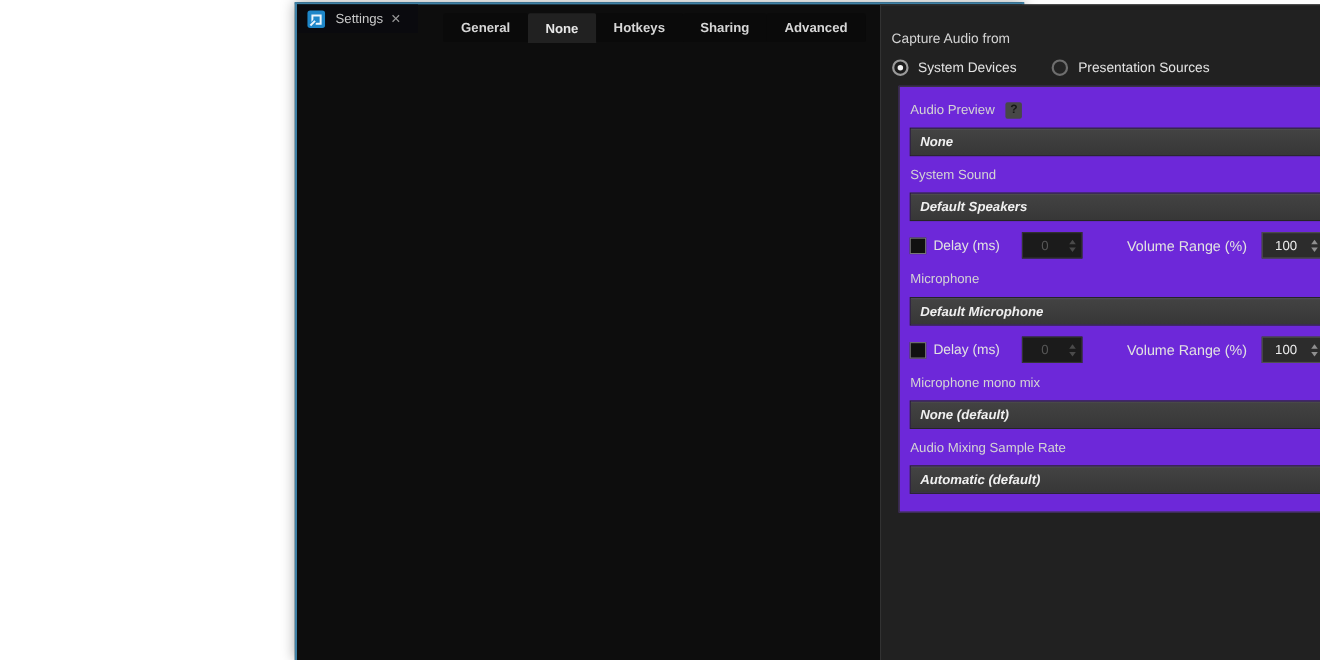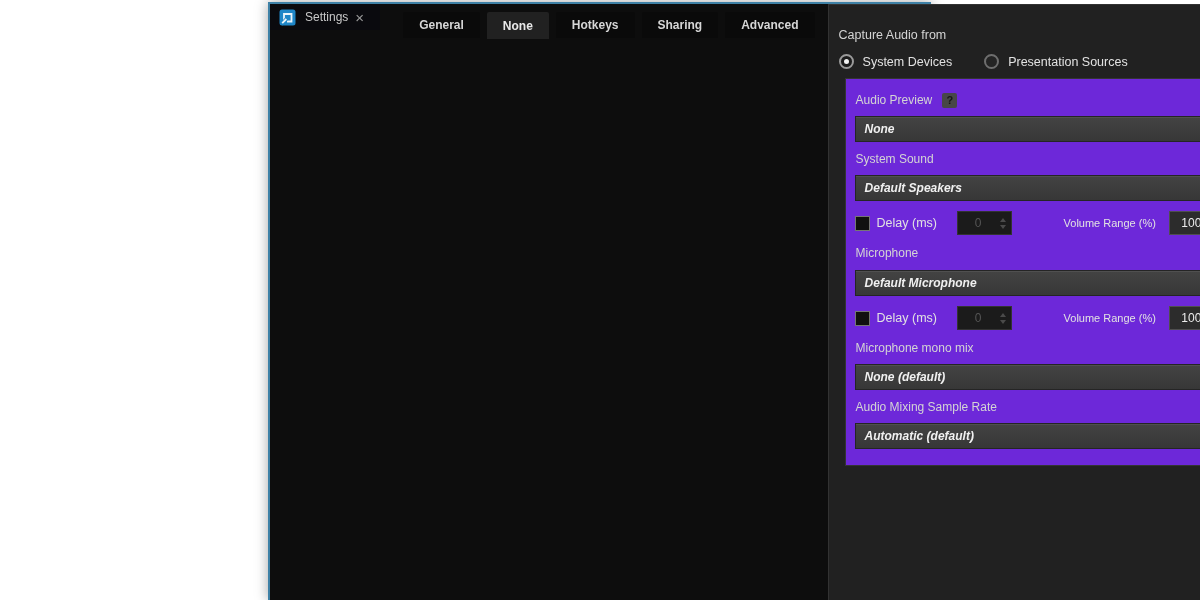--- a/index.html
+++ b/index.html
@@ -14,33 +14,33 @@
   }
 
   
   .titlebar { height:26px; background:#0a0a0e; display:flex; align-items:center; padding:0 9px 0 9px; flex:0 0 auto; }
   .titlebar .logo { width:17px; height:17px; margin-right:9px; flex:0 0 auto; }
   .titlebar .title { color:#c9c9c9; font-size:12px; }
   .titlebar .spacer { flex:1; }
   .close-btn { color:#9a9a9a; font-size:15px; line-height:15px; padding:1px 7px; cursor:default; }
 
   
-  .tabbar { display:flex; gap:7px; padding-left:23px; margin-top:8px; height:26px; flex:0 0 auto; position:relative; z-index:2; }
+  .tabbar { display:flex; gap:0; padding-left:23px; margin-top:8px; height:26px; flex:0 0 auto; position:relative; z-index:2; }
   .tab { background:#0a0a0a; color:#d6d6d6; font-size:12px; font-weight:bold;
          display:flex; align-items:center; padding:0 16px; height:26px;
          border-radius:2px 2px 0 0; }
   .tab.active { background:#212121; color:#e8e8e8; margin-bottom:-1px; height:27px; }
 
   
   .page { flex:1; margin:0 12px 0 13px; background:#212121; border:1px solid #323232; border-bottom:none; padding:8px 10px; position:relative; z-index:1; }
 
   .capture-label { margin-top:15px; color:#d4d4d4; font-size:12.5px; }
 
   .radio-row { display:flex; align-items:center; margin-top:12px; }
-  .radio { display:flex; align-items:center; margin-right:32px; }
+  .radio { display:flex; margin-right:32px; }
   .radio .circle { width:15px; height:15px; border-radius:50%; border:2px solid #9a9a9a; background:#1c1c1c;
                    display:flex; align-items:center; justify-content:center; }
   .radio.unselected .circle { border-color:#6e6e6e; background:#242424; }
   .radio .dot { width:5px; height:5px; border-radius:50%; background:#f2f2f2; }
   .radio .rlabel { color:#e2e2e2; font-size:12.5px; margin-left:9px; }
 
   .description { margin-top:8px; color:#8a8a8a; font-size:11.5px; line-height:15px; max-width:614px; }
 
   
   .panel { margin-top:9px; margin-left:6px; width:603px; background:#6d28d9; border:1px solid #343434; padding:14px 10px 16px 9px; }
@@ -68,21 +68,21 @@
   .spinner { height:24px; display:flex; align-items:center; border:1px solid #4f4f4f; background:#2c2c2c; }
   .spinner .val { flex:1; text-align:center; color:#ececec; font-size:12px; }
   .spinner .arrows { width:12px; display:flex; flex-direction:column; align-items:center; gap:3px; padding-right:3px; }
   .arr-up { width:0; height:0; border-left:3.5px solid transparent; border-right:3.5px solid transparent; border-bottom:4px solid #909090; }
   .arr-dn { width:0; height:0; border-left:3.5px solid transparent; border-right:3.5px solid transparent; border-top:4px solid #909090; }
   .spinner.disabled { background:#1b1b1b; border-color:#333333; margin-left:14px; width:55px; }
   .spinner.disabled .val { color:#555555; }
   .spinner.disabled .arr-up { border-bottom-color:#4a4a4a; }
   .spinner.disabled .arr-dn { border-top-color:#4a4a4a; }
   .spinner.enabled { width:57px; margin-left:13px; }
-  .volume-label { color:#e2e2e2; font-size:11px; margin-left:52px;text-align:right; }
+  .volume-label { color:#e2e2e2; font-size:13px; margin-left:41px;text-align:right; }
 </style>
 </head>
 <body>
 
 <div class="window">
 
   <div class="titlebar">
     <span class="logo">
       <svg width="17" height="17" viewBox="0 0 17 17">
         <rect x="0.5" y="0.5" width="16" height="16" rx="2.5" fill="#1e86c8"></rect>

